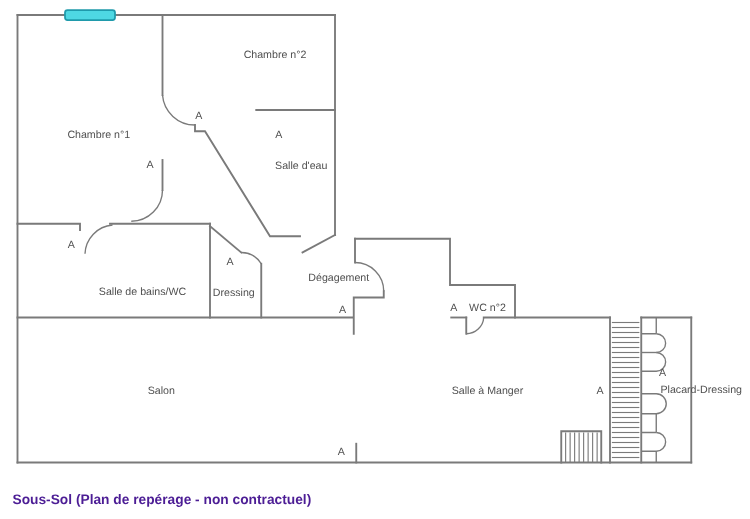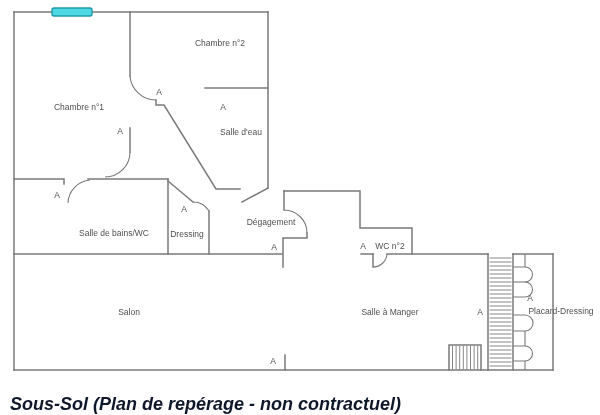--- a/index.html
+++ b/index.html
@@ -4,21 +4,21 @@
 <style>
   html,body{margin:0;padding:0;background:#ffffff;}
   .page{position:relative;width:600px;height:415px;background:#ffffff;overflow:hidden;
         font-family:"Liberation Sans", sans-serif;}
   svg text{font-family:"Liberation Sans", sans-serif;font-size:8.5px;fill:#4f4f4f;}
   svg text.door-a{font-size:8.5px;fill:#4f4f4f;}
   .walls path, .walls line{stroke:#7a7a7a;stroke-width:1.5;fill:none;stroke-linecap:square;}
   .thin path, .thin line{stroke:#7a7a7a;stroke-width:1.1;fill:none;}
   .hatch line{stroke:#7a7a7a;stroke-width:0.9;}
   .caption{position:absolute;left:10px;top:394px;width:580px;
-           font-style:italic;font-weight:bold;font-size:18px;color:#0f172a;}
+           font-weight:bold;font-size:11px;color:#4c1d95;}
 </style>
 </head>
 <body>
 
 <div class="page">
   <svg id="plan-svg" width="600" height="388" viewBox="0 0 600 388">
 
     <g class="walls">
 
       <path d="M14,12 H268"></path>

